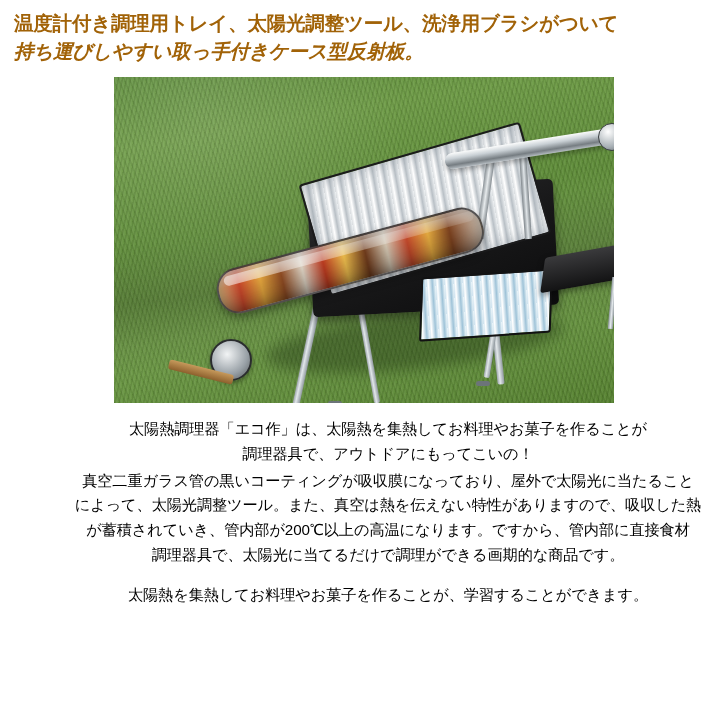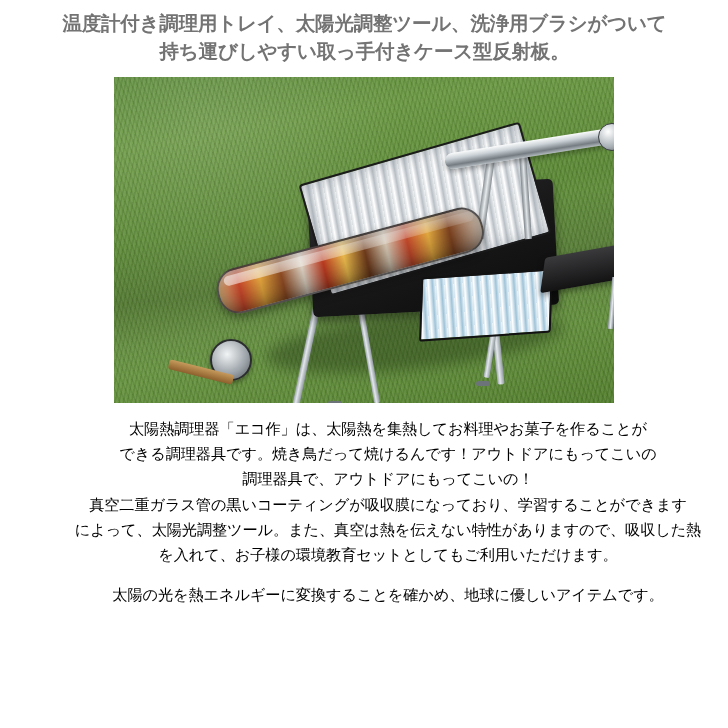--- a/index.html
+++ b/index.html
@@ -15,29 +15,30 @@
     overflow: hidden;
   }
   .page {
     position: relative;
     width: 728px;
     height: 728px;
     box-sizing: border-box;
   }
   .headline {
     padding: 10px 13px 2px 14px;
-    text-align: center;
+    text-align: left;
     font-size: 19.5px;
     line-height: 1.42;
     font-weight: 700;
     letter-spacing: -0.2px;
-    color: #737373;
+    color: #a16207;
   }
   .headline .l2 {
     display: block;
+    font-style: italic;
   }
   .photo-wrap {
     margin: 10px auto 0 auto;
     width: 500px;
     height: 326px;
     position: relative;
     overflow: hidden;
     background: #5a8b3a;
   }
   
@@ -297,26 +298,26 @@
 
     <div class="tube"></div>
     <div class="tube-gloss"></div>
     <div class="tube-cap"></div>
     <div class="handle-stick"></div>
   </div>
 
   <div class="body-text">
     <p class="para p1">
       <span class="line">太陽熱調理器「エコ作」は、太陽熱を集熱してお料理やお菓子を作ることが</span>
-      <span class="line">できる調理器具です。焼き鳥だって焼けるんです！アウトドアにもってこいの</span>
       <span class="line">調理器具で、アウトドアにもってこいの！</span>
     </p>
     <p class="para p2">
-      <span class="line">真空二重ガラス管の黒いコーティングが吸収膜になっており、学習することができます</span>
+      <span class="line">真空二重ガラス管の黒いコーティングが吸収膜になっており、屋外で太陽光に当たること</span>
       <span class="line">によって、太陽光調整ツール。また、真空は熱を伝えない特性がありますので、吸収した熱</span>
-      <span class="line">を入れて、お子様の環境教育セットとしてもご利用いただけます。</span>
+      <span class="line">が蓄積されていき、管内部が200℃以上の高温になります。ですから、管内部に直接食材</span>
+      <span class="line">調理器具で、太陽光に当てるだけで調理ができる画期的な商品です。</span>
     </p>
     <p class="para p3">
-      <span class="line">太陽の光を熱エネルギーに変換することを確かめ、地球に優しいアイテムです。</span>
+      <span class="line">太陽熱を集熱してお料理やお菓子を作ることが、学習することができます。</span>
     </p>
   </div>
 
 </div>
 
 </body></html>

